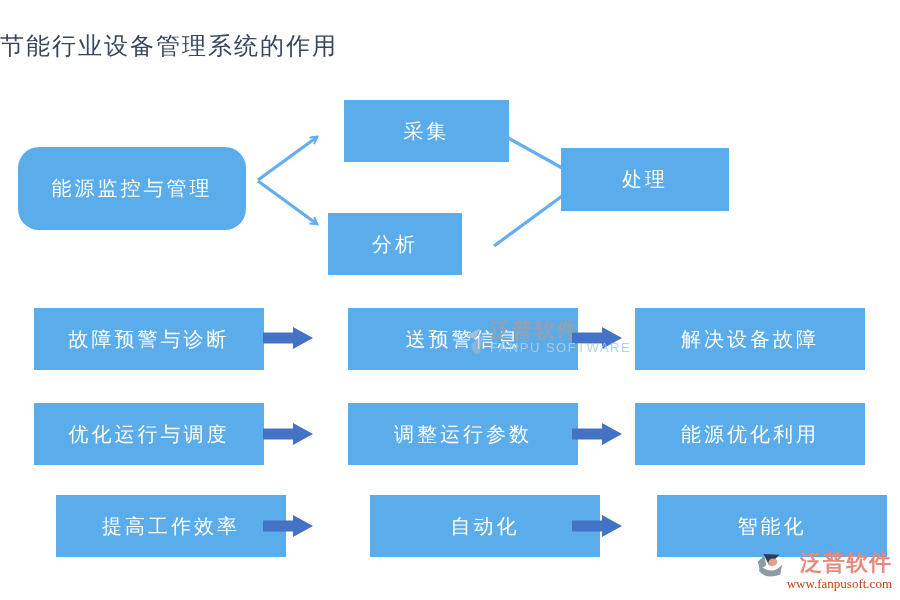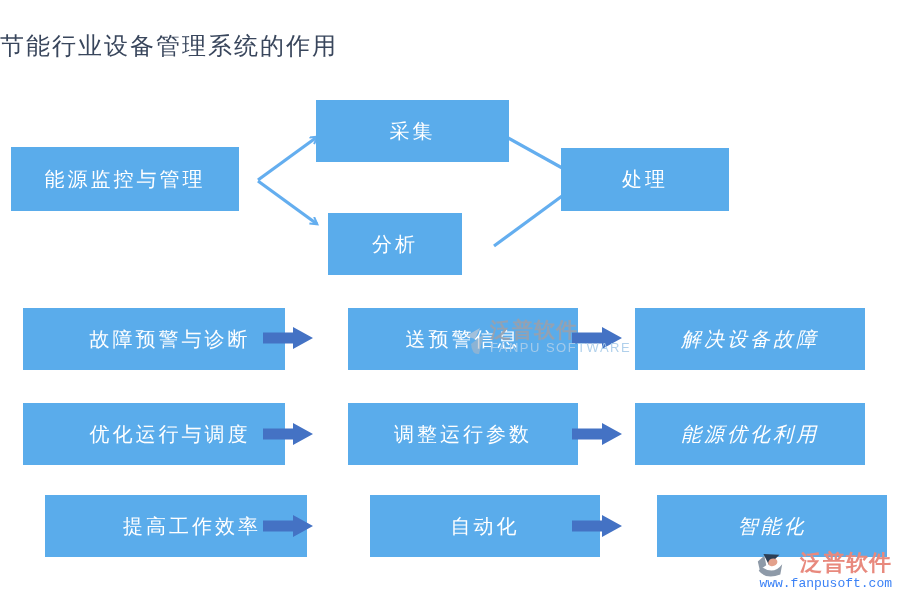--- a/index.html
+++ b/index.html
@@ -26,28 +26,28 @@
     background: #5aaceb;
     color: #ffffff;
     display: flex;
     align-items: center;
     justify-content: center;
     font-size: 20px;
     letter-spacing: 3px;
     text-align: center;
   }
   
-  .b-src     { left: 11px;  top: 147px; width: 228px; height: 64px; }
-  .b-collect { left: 316px; top: 100px; width: 193px; height: 62px; }
+  .b-src     { left: 18px;  top: 147px; width: 228px; height: 83px; border-radius: 21px; }
+  .b-collect { left: 344px; top: 100px; width: 165px; height: 62px; }
   .b-analyze { left: 328px; top: 213px; width: 134px; height: 62px; }
   .b-target  { left: 561px; top: 148px; width: 168px; height: 63px; }
   
-  .col-l { left: 23px;  width: 230px; padding-left: 32px; }
+  .col-l { left: 34px;  width: 230px; }
   .col-m { left: 348px; width: 230px; }
-  .col-r { left: 635px; width: 230px; font-style: italic; }
+  .col-r { left: 635px; width: 230px; }
   .row-1 { top: 308px; height: 62px; }
   .row-2 { top: 403px; height: 62px; }
   .row-3 { top: 495px; height: 62px; margin-left: 22px; }
   .overlay {
     position: absolute;
     left: 0; top: 0;
     pointer-events: none;
   }
   .barrow { position: absolute; width: 50px; height: 22px; }
   .ba-1 { left: 263px; } .ba-2 { left: 572px; }
@@ -87,23 +87,23 @@
   .brand-icon { position: absolute; left: 3px; top: 3px; }
   .brand-text {
     font-size: 22px;
     font-weight: bold;
     letter-spacing: 1px;
     color: #e8897d;
     line-height: 27px;
   }
   .brand-url {
     font-size: 13px;
-    color: #3b82f6;
+    color: #c2410c;
     line-height: 15px;
-    font-family: Liberation Mono, monospace;
+    font-family: Liberation Serif, serif;
   }
 </style>
 </head>
 <body>
 
 <div class="canvas">
 
   <div class="title">节能行业设备管理系统的作用</div>
 
   <svg class="overlay" width="900" height="600">

